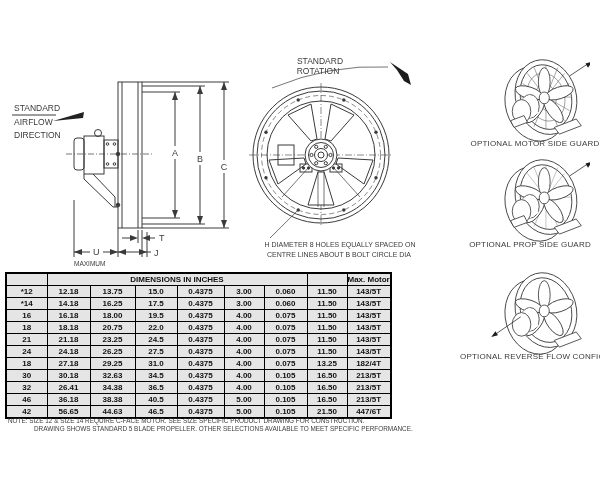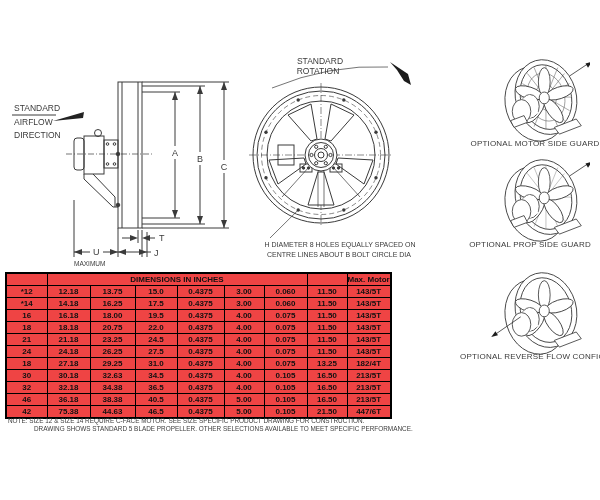--- a/index.html
+++ b/index.html
@@ -3,21 +3,21 @@
 <meta charset="utf-8">
 <style>
   html,body{margin:0;padding:0;}
   body{width:600px;height:500px;background:#fff;font-family:"Liberation Sans",sans-serif;position:relative;overflow:hidden;}
   #canvas{position:absolute;left:0;top:0;width:600px;height:500px;background:#fff;}
   .abs{position:absolute;}
   svg{display:block;}
   svg text{font-family:"Liberation Sans",sans-serif;fill:#3a3a3a;}
   .opt-label{position:absolute;font-size:8px;color:#3a3a3a;text-align:center;white-space:nowrap;letter-spacing:.2px;}
   #dim-table{position:absolute;left:5px;top:272px;border-collapse:collapse;table-layout:fixed;
-             font-size:8px;font-weight:bold;color:#111;background:#ef4444;border:2px solid #000;}
+             font-size:8px;font-weight:bold;color:#111;background:#e5e5e5;border:2px solid #000;}
   #dim-table th,#dim-table td{border:1px solid #000;text-align:center;padding:0;height:11px;
              line-height:10px;font-size:8px;font-weight:bold;overflow:hidden;white-space:nowrap;}
   #dim-table thead th{font-size:8px;}
   #note-block{position:absolute;left:8px;top:417px;font-size:6.4px;color:#3c3c3c;line-height:7.6px;white-space:nowrap;}
   #note-line2{margin-left:26px;}
 </style>
 </head>
 <body>
 
 <div id="canvas">
@@ -383,21 +383,21 @@
           <td>32.63</td>
           <td>34.5</td>
           <td>0.4375</td>
           <td>4.00</td>
           <td>0.105</td>
           <td>16.50</td>
           <td>213/5T</td>
         </tr>
         <tr>
           <td>32</td>
-          <td>32.18</td>
+          <td>26.41</td>
           <td>34.38</td>
           <td>36.5</td>
           <td>0.4375</td>
           <td>4.00</td>
           <td>0.105</td>
           <td>16.50</td>
           <td>213/5T</td>
         </tr>
         <tr>
           <td>46</td>
@@ -405,21 +405,21 @@
           <td>38.38</td>
           <td>40.5</td>
           <td>0.4375</td>
           <td>5.00</td>
           <td>0.105</td>
           <td>16.50</td>
           <td>213/5T</td>
         </tr>
         <tr>
           <td>42</td>
-          <td>75.38</td>
+          <td>56.65</td>
           <td>44.63</td>
           <td>46.5</td>
           <td>0.4375</td>
           <td>5.00</td>
           <td>0.105</td>
           <td>21.50</td>
           <td>447/6T</td>
         </tr>
       </tbody>
   </table>

